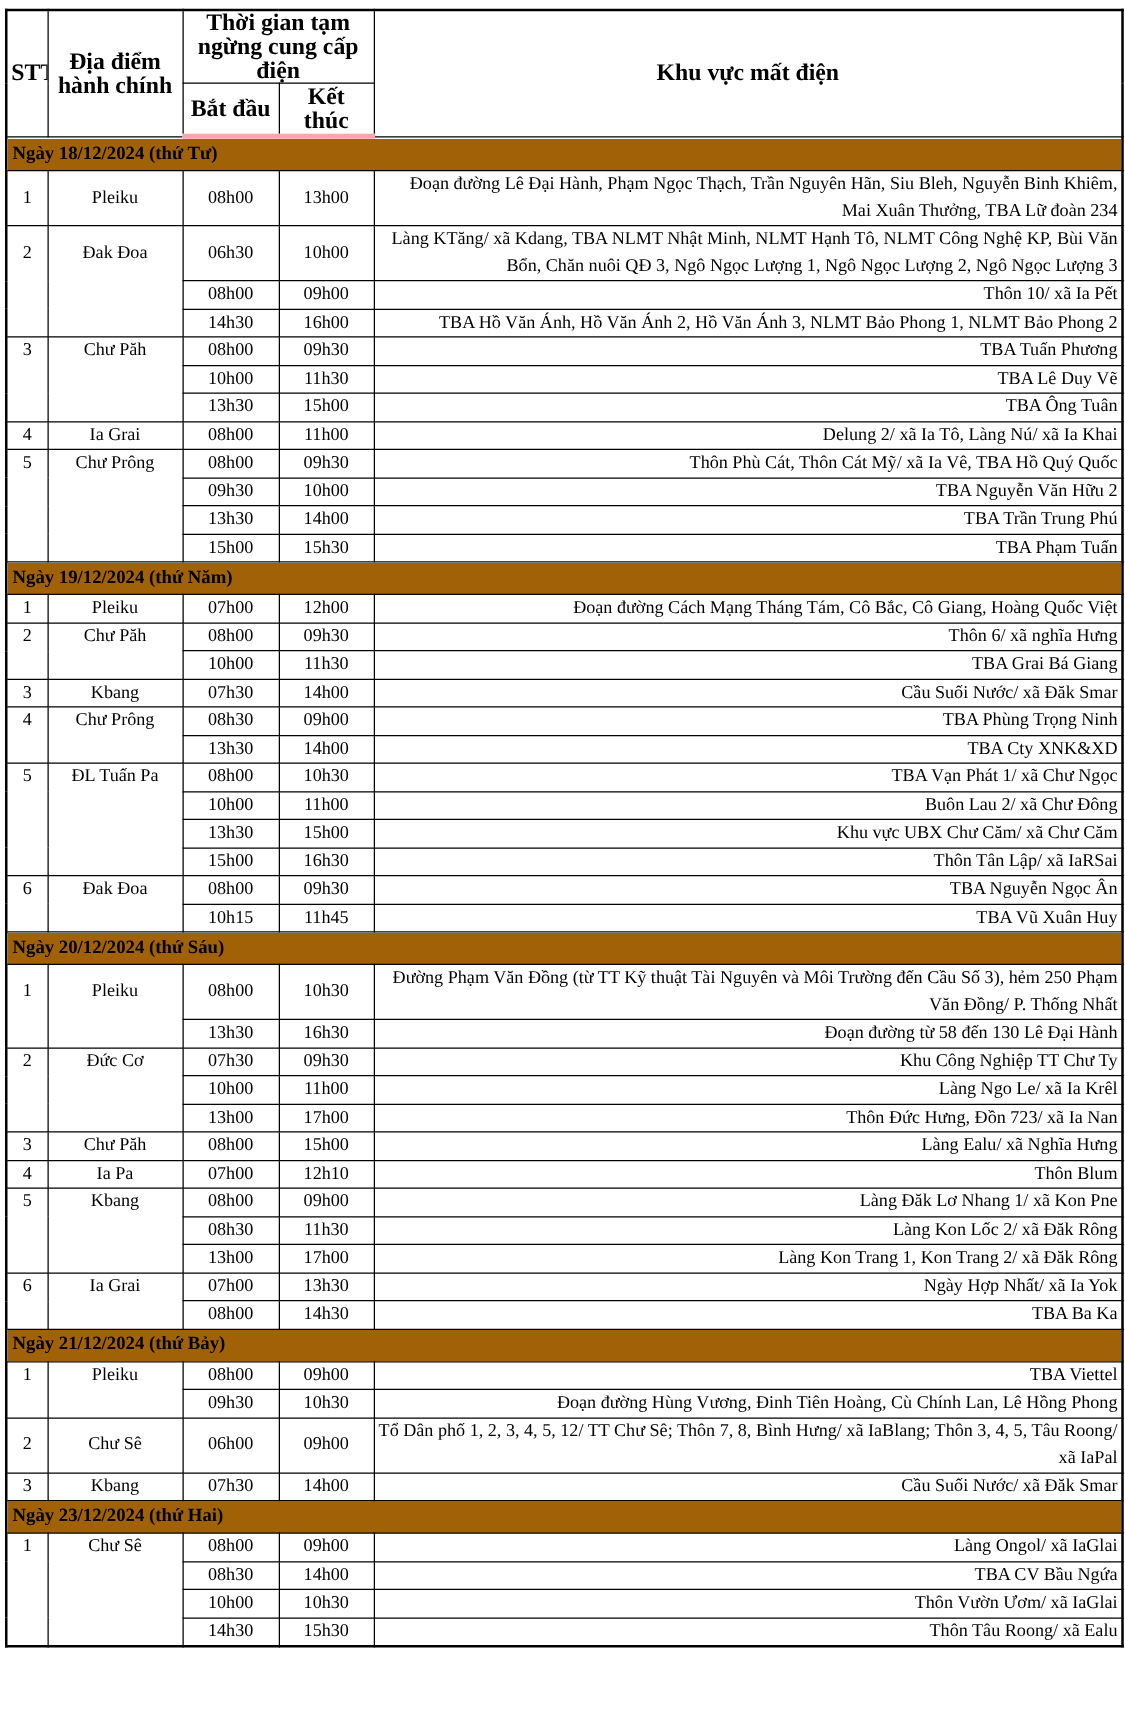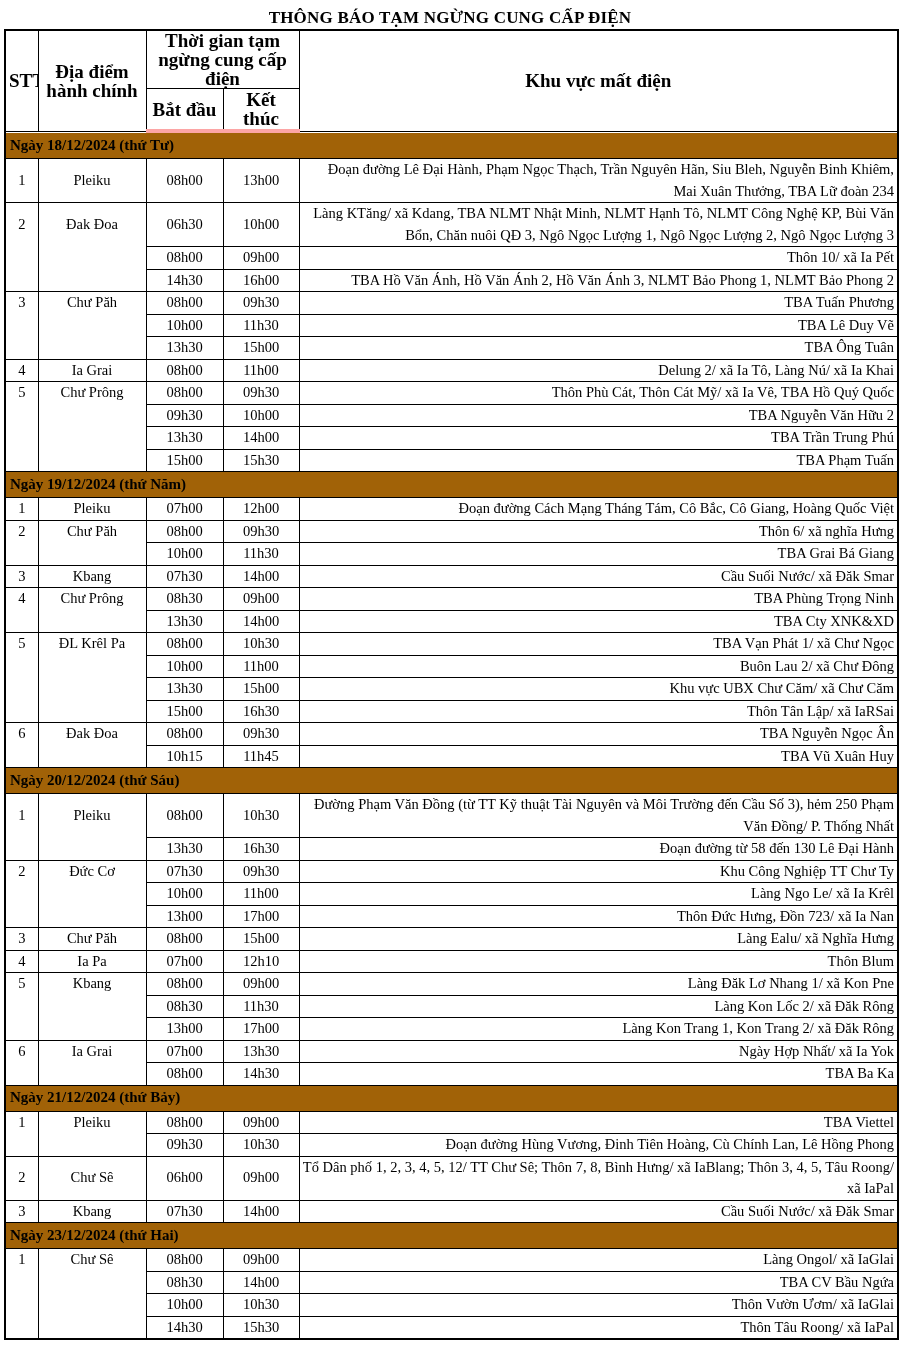--- a/index.html
+++ b/index.html
@@ -74,21 +74,20 @@
     justify-content: center;
     min-height: 21px;
   }
   td.time-cell { text-align: center; }
   td.area-cell { text-align: right; }
 </style>
 </head>
 <body>
 
 <div class="doc">
-  <div class="title">THÔNG BÁO TẠM NGỪNG CUNG CẤP ĐIỆN</div>
 
   <table class="schedule">
     <colgroup>
       <col style="width:33px">
       <col style="width:108px">
       <col style="width:77px">
       <col style="width:76px">
       <col style="width:599px">
     </colgroup>
     <thead>
@@ -252,21 +251,21 @@
         <tr>
           <td class="time-cell">13h30</td>
           <td class="time-cell">14h00</td>
           <td class="area-cell">TBA Cty XNK&amp;XD</td>
         </tr>
         <tr>
           <td class="stt-cell group-head" rowspan="4">
             <div class="vcenter" style="height: 21.5px;">5</div>
           </td>
           <td class="loc-cell group-head" rowspan="4">
-            <div class="vcenter" style="height: 21.5px;">ĐL Krêl Pa</div>
+            <div class="vcenter" style="height: 21.5px;">ĐL Tuấn Pa</div>
           </td>
           <td class="time-cell">08h00</td>
           <td class="time-cell">10h30</td>
           <td class="area-cell">TBA Vạn Phát 1/ xã Chư Ngọc</td>
         </tr>
         <tr>
           <td class="time-cell">10h00</td>
           <td class="time-cell">11h00</td>
           <td class="area-cell">Buôn Lau 2/ xã Chư Đông</td>
         </tr>
@@ -456,17 +455,17 @@
           <td class="area-cell">TBA CV Bầu Ngứa</td>
         </tr>
         <tr>
           <td class="time-cell">10h00</td>
           <td class="time-cell">10h30</td>
           <td class="area-cell">Thôn Vườn Ươm/ xã IaGlai</td>
         </tr>
         <tr>
           <td class="time-cell">14h30</td>
           <td class="time-cell">15h30</td>
-          <td class="area-cell">Thôn Tâu Roong/ xã IaPal</td>
+          <td class="area-cell">Thôn Tâu Roong/ xã Ealu</td>
         </tr>
       </tbody>
   </table>
 </div>
 
 </body></html>

